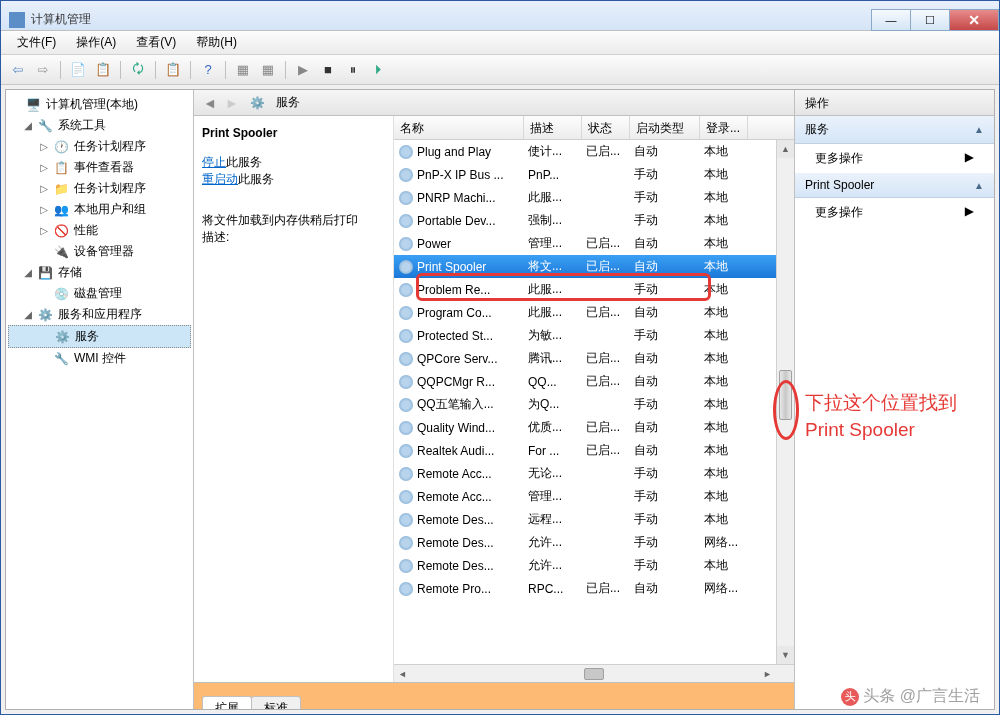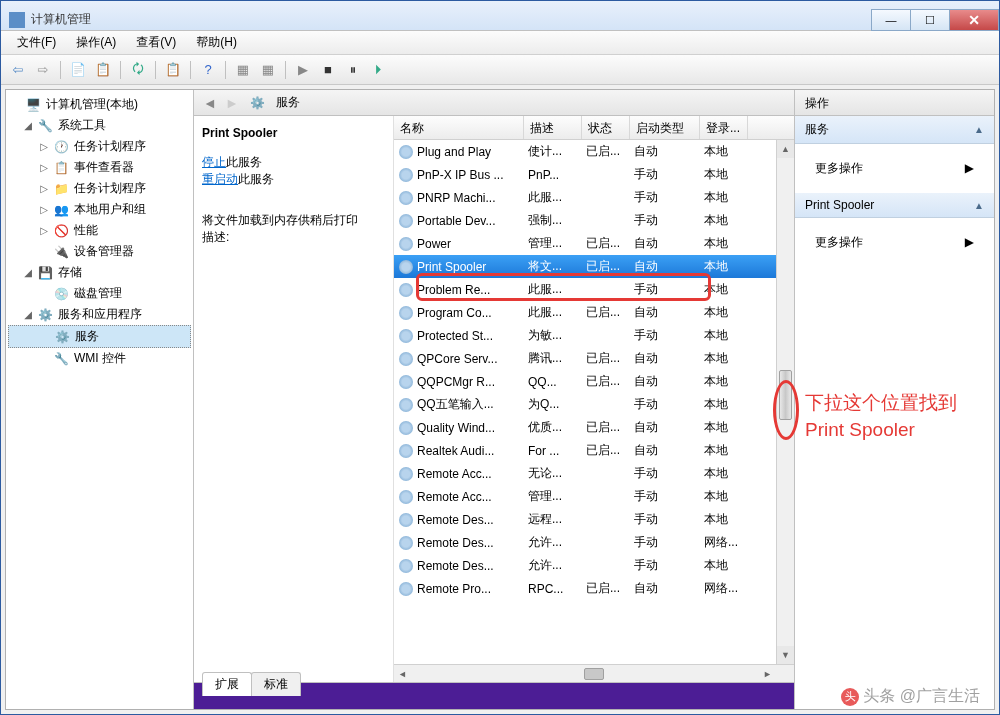--- a/index.html
+++ b/index.html
@@ -67,28 +67,28 @@
 
 .vscroll { position: absolute; right: 0; top: 24px; bottom: 18px; width: 18px; background: #f0f0f0; border-left: 1px solid #d0d0d0; }
 .vscroll-btn { height: 18px; display: flex; align-items: center; justify-content: center; background: #e8e8e8; font-size: 9px; color: #666; cursor: pointer; }
 .vscroll-thumb { position: absolute; left: 2px; right: 2px; top: 230px; height: 50px; background: linear-gradient(to right,#e8e8e8,#c8c8c8,#e8e8e8); border: 1px solid #a0a0a0; border-radius: 2px; cursor: pointer; }
 
 .red-highlight { position: absolute; border: 3px solid #e53935; border-radius: 6px; pointer-events: none; z-index: 20; }
 .red-box-row { left: 416px; top: 273px; width: 295px; height: 28px; }
 .red-circle { left: 773px; top: 380px; width: 26px; height: 60px; border-radius: 50%; }
 .annotation-text { position: absolute; color: #e53935; font-size: 19px; font-weight: 500; z-index: 20; left: 805px; top: 390px; width: 190px; line-height: 1.4; }
 
-.tabs { height: 24px; border-top: 1px solid #c0c0c0; background: #4c1d95; display: flex; align-items: flex-end; padding: 13px 8px; }
+.tabs { height: 24px; border-top: 1px solid #c0c0c0; background: #fdba74; display: flex; align-items: flex-start; padding: 13px 8px; }
 .tab { padding: 3px 12px; border: 1px solid #c0c0c0; border-bottom: none; background: #fff; margin-right: -1px; cursor: pointer; border-radius: 3px 3px 0 0; font-size: 12px; }
 .tab.inactive { background: #f0f0f0; }
 
 .actions-pane { width: 200px; border-left: 1px solid #c0c0c0; background: #fff; display: flex; flex-direction: column; }
 .actions-header { height: 26px; background: linear-gradient(to bottom,#f5f5f5,#e5e5e5); border-bottom: 1px solid #c0c0c0; padding: 5px 10px; font-size: 12px; }
 .action-section-hdr { background: linear-gradient(to bottom,#eaf2fb,#d5e5f7); padding: 5px 10px; display: flex; justify-content: space-between; align-items: center; border-bottom: 1px solid #c0d0e0; cursor: pointer; }
-.action-item { padding: 16px 20px; cursor: pointer; display: flex; justify-content: space-between; align-items: center; font-family: Liberation Serif, serif; }
+.action-item { padding: 6px 20px; cursor: pointer; display: flex; justify-content: space-between; align-items: flex-start; }
 .collapse-arrow { font-size: 10px; color: #4a6a8a; }
 
 .watermark { position: absolute; bottom: 8px; right: 20px; color: rgba(120,120,120,0.7); font-size: 16px; z-index: 30; display: flex; align-items: center; gap: 4px; }
 .watermark-icon { width: 18px; height: 18px; border-radius: 50%; background: #e85a5a; color: #fff; display: inline-flex; align-items: center; justify-content: center; font-size: 11px; }
 </style>
 </head>
 <body>
 
 <div class="window">
   <div class="titlebar">

